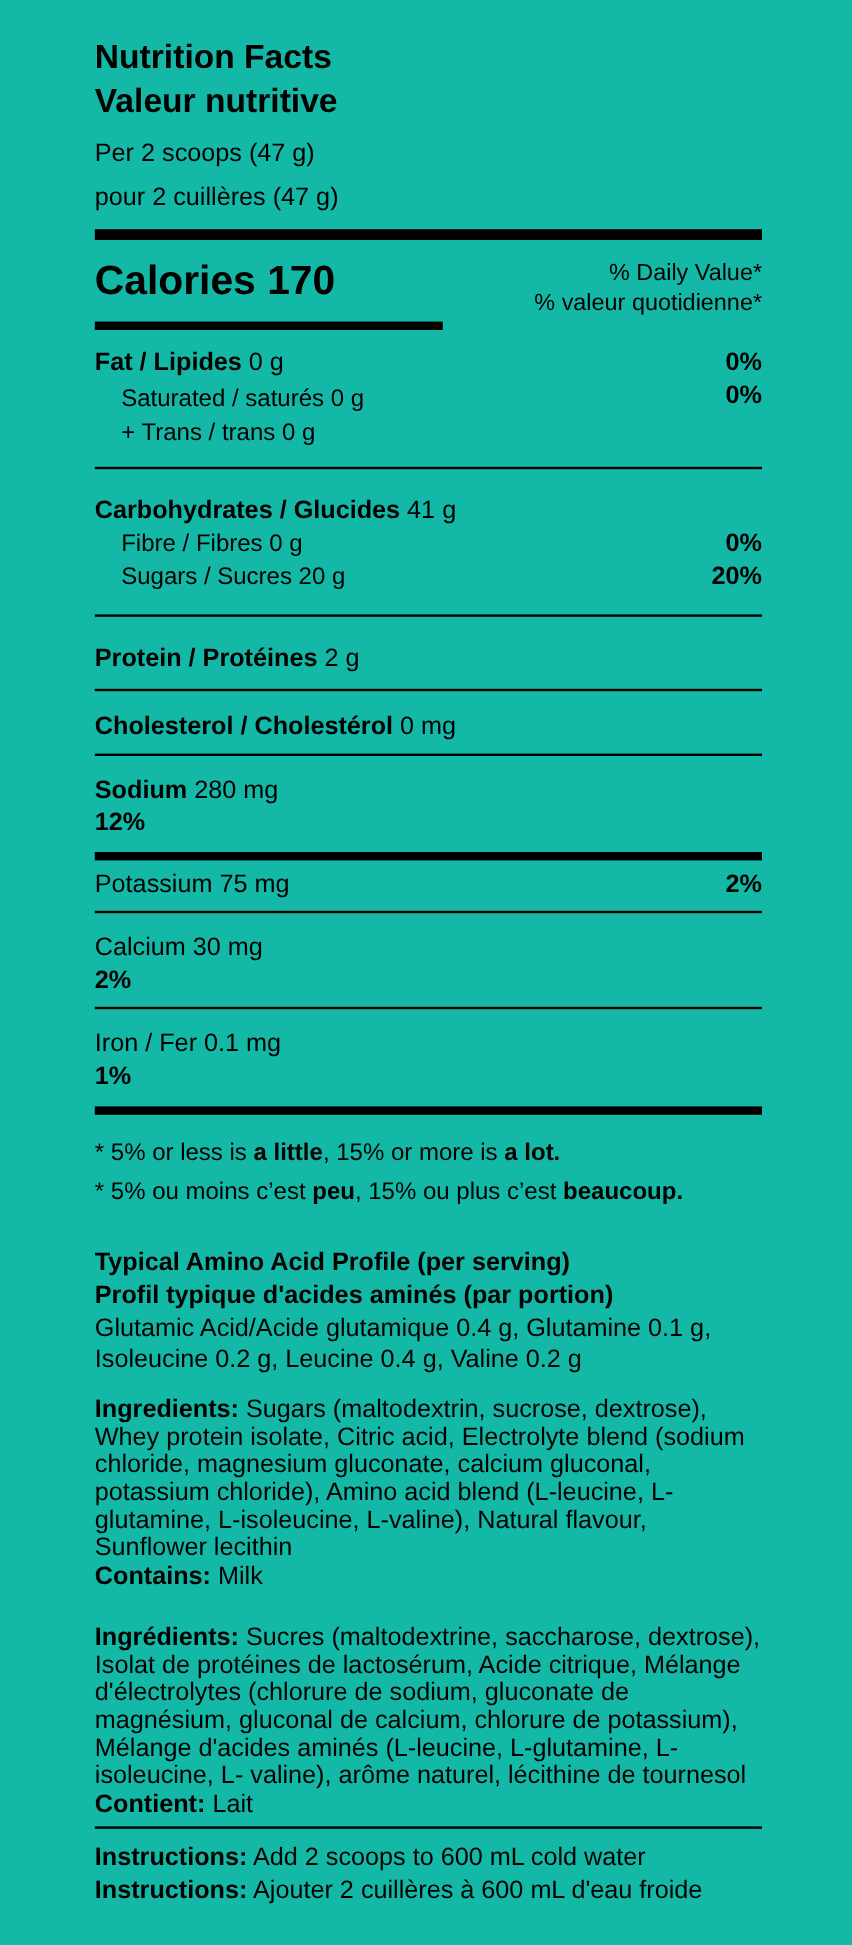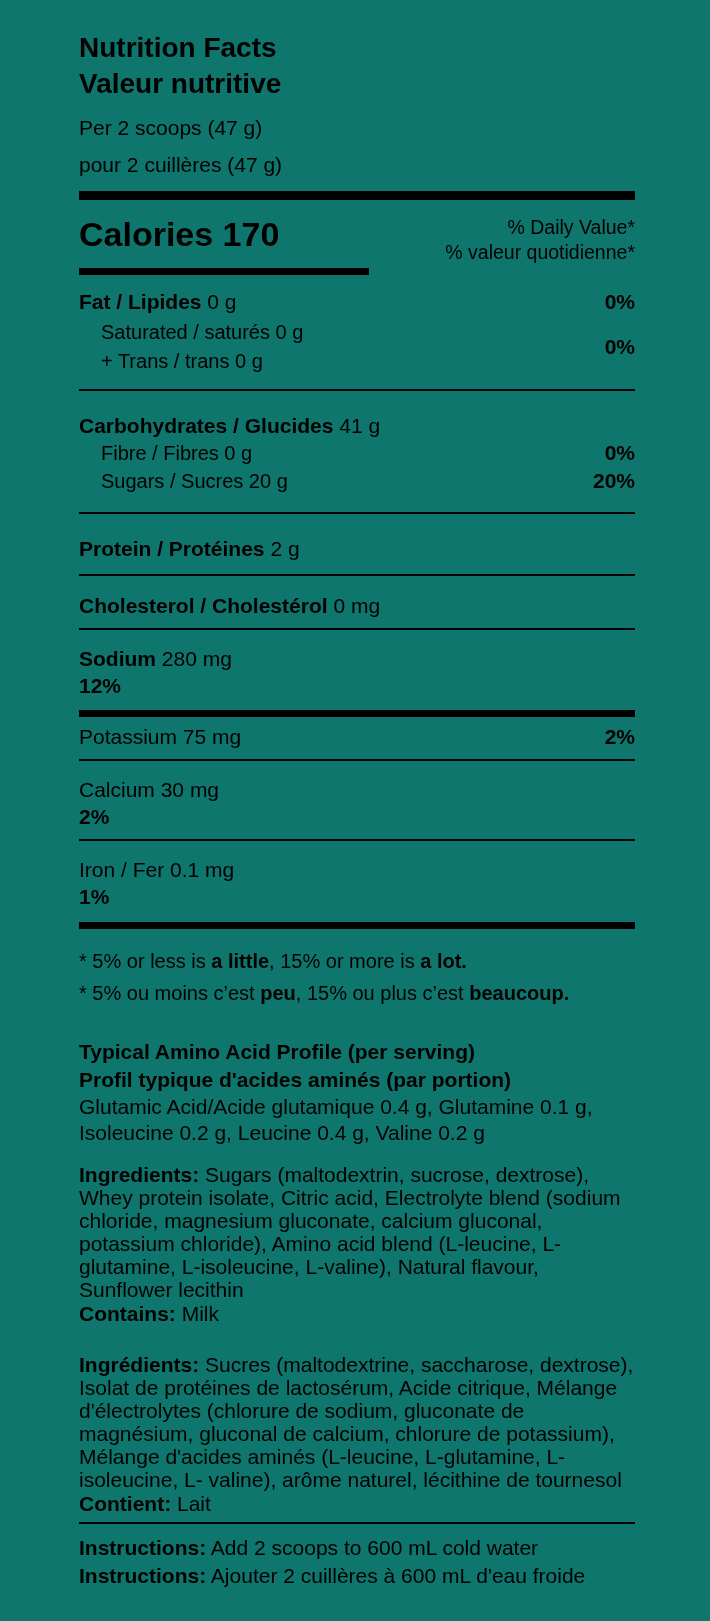--- a/index.html
+++ b/index.html
@@ -1,20 +1,20 @@
 <!DOCTYPE html>
 <html><head>
 <meta charset="utf-8">
 <style>
   html,body { margin:0; padding:0; background:#ffffff; }
   .label-root {
     position: relative;
     width: 710px;
     height: 1621px;
-    background: #0f766e;
+    background: #14b8a6;
     color: #000000;
     font-family: "Liberation Sans", "DejaVu Sans", sans-serif;
     box-sizing: border-box;
     padding: 30px 75px 0 79px;
     overflow: hidden;
   }
   .title { font-size: 28px; font-weight: bold; line-height: 36px; letter-spacing: 0; }
   .serving { font-size: 21px; line-height: 26px; }
   .serving.en { margin-top: 13px; }
   .serving.fr { margin-top: 11px; }
@@ -25,21 +25,21 @@
 
   .cal-row { display: flex; justify-content: space-between; align-items: flex-start; margin-top: 15px; }
   .cal-label { font-size: 34px; font-weight: bold; line-height: 38px; }
   .dv-head { font-size: 19.5px; line-height: 25px; text-align: right; }
   .cal-underline { height: 7px; background: #000; width: 290px; margin-top: 3px; }
 
   .row { display: flex; justify-content: space-between; align-items: baseline; font-size: 21px; line-height: 27px; }
   .row .lbl b { font-weight: bold; }
   .dv { font-weight: bold; font-size: 21px; white-space: nowrap; }
 
-  .subblock { display: flex; justify-content: space-between; align-items: center; margin-top: 3px; }
+  .subblock { display: flex; justify-content: space-between; margin-top: 3px; }
   .subcol { padding-left: 22px; font-size: 20px; line-height: 29px; }
   .subrow { padding-left: 22px; display: flex; justify-content: space-between; align-items: baseline; font-size: 20px; line-height: 28px; }
   .subrow .dv { font-size: 21px; }
 
   .mt13{margin-top:13px;} .mt21{margin-top:21px;} .mt17{margin-top:17px;}
   .mt12{margin-top:12px;} .mt16{margin-top:16px;} .mt9{margin-top:9px;}
   .mt15{margin-top:15px;flex-direction:column;} .mt11{margin-top:11px;} .mt14{margin-top:6px;}
 
   .footnote { font-size: 20px; line-height: 27px; }
   .footnote.first { margin-top: 19px; }

